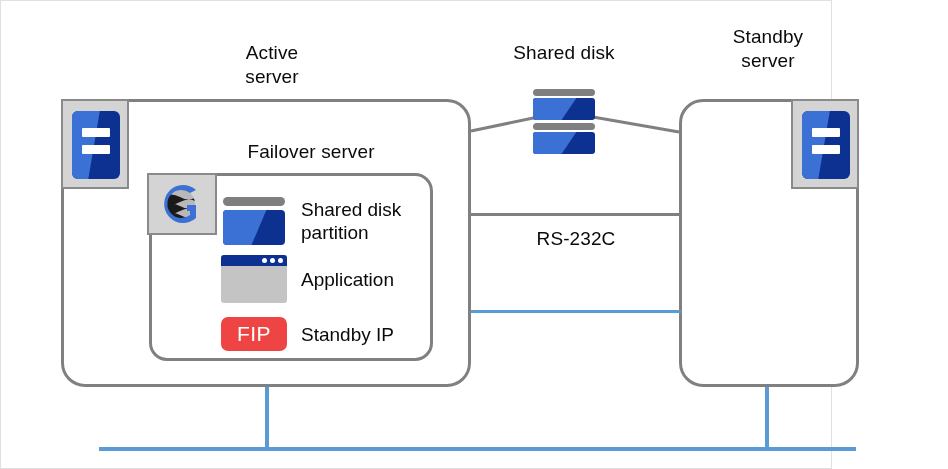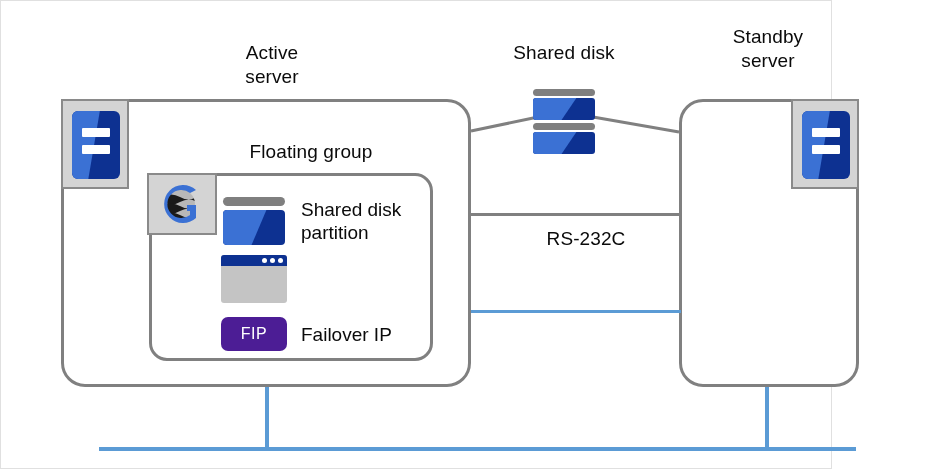--- a/index.html
+++ b/index.html
@@ -80,22 +80,22 @@
               background:#c4c4c4; border-radius:3px; overflow:hidden; }
   .app-glyph .titlebar{ position:absolute; left:0; top:0; width:100%; height:11px;
                         background:#0d3191; }
   .app-glyph .dot{ position:absolute; top:3px; width:5px; height:5px;
                    border-radius:50%; background:#ffffff; }
   .app-glyph .dot.d1{ right:20px; }
   .app-glyph .dot.d2{ right:12px; }
   .app-glyph .dot.d3{ right:4px; }
 
   
-  .fip-glyph{ width:66px; height:34px; flex:none; background:#4c1d95;
-              border-radius:7px; color:#ffffff; font-size:16px;
+  .fip-glyph{ width:66px; height:34px; flex:none; background:#ef4444;
+              border-radius:7px; color:#ffffff; font-size:21px;
               display:flex; align-items:center; justify-content:center;
               letter-spacing:0.5px; }
 
   
   #shared-disk-stack{ position:absolute; left:530px; top:88px; width:66px; height:62px; }
   #shared-disk-stack .unit{ position:absolute; left:0; width:66px; height:28px; }
   #shared-disk-stack .unit .bar{ position:absolute; left:2px; top:0;
         width:62px; height:7px; background:#7f7f7f; border-radius:4px; }
   #shared-disk-stack .unit .body{ position:absolute; left:2px; top:9px;
         width:62px; height:22px; border-radius:3px; overflow:hidden; background:#0d3191; }
@@ -109,21 +109,21 @@
   .vline{ position:absolute; width:3px; }
   .gray{ background:#808080; }
   .blue{ background:#5b9bd5; }
 
   #rs232c-line{ left:470px; top:212px; width:210px; }
   #interconnect-line{ left:470px; top:309px; width:210px; }
   #public-lan-line{ left:98px; top:446px; width:757px; height:4px; }
   #public-lan-drop-active{ left:264px; top:386px; height:61px; width:4px; }
   #public-lan-drop-standby{ left:764px; top:386px; height:61px; width:4px; }
 
-  #label-rs232c{ left:480px; top:226px; width:210px; }
+  #label-rs232c{ left:470px; top:226px; width:210px; }
   #label-interconnect{ left:470px; top:316px; width:210px; }
   #label-public-lan{ left:400px; top:418px; width:260px; }
 
   #label-active-server{ left:186px; top:40px; width:170px; }
   #label-standby-server{ left:676px; top:24px; width:182px; }
   #label-shared-disk{ left:473px; top:40px; width:180px; }
   #label-failover-group{ left:160px; top:139px; width:300px; }
 
   svg.diag{ position:absolute; left:0; top:0; width:948px; height:469px;
             pointer-events:none; }
@@ -144,21 +144,21 @@
   <div class="server-box" id="active-server-box"></div>
 
   <div class="server-icon" id="active-server-icon">
     <div class="chassis">
       <div class="face"></div>
       <div class="bar b1"></div>
       <div class="bar b2"></div>
     </div>
   </div>
 
-  <div class="lbl" id="label-failover-group">Floating group</div>
+  <div class="lbl" id="label-failover-group">Failover server</div>
 
   <div id="failover-group-box"></div>
 
   <div id="cluster-logo-badge">
     <svg width="66" height="58" viewBox="0 0 66 58" xmlns="http://www.w3.org/2000/svg">
       <defs>
         <clipPath id="globeclip">
             <circle cx="31" cy="29" r="15"></circle>
           </clipPath>
       </defs>
@@ -185,25 +185,26 @@
   </div>
 
   <div class="res-row" id="res-application">
     <div class="app-glyph">
       <div class="titlebar">
         <div class="dot d1"></div>
         <div class="dot d2"></div>
         <div class="dot d3"></div>
       </div>
     </div>
+    <div class="res-label">Application</div>
   </div>
 
   <div class="res-row" id="res-floating-ip">
     <div class="fip-glyph">FIP</div>
-    <div class="res-label">Failover IP</div>
+    <div class="res-label">Standby IP</div>
   </div>
 
   <div class="lbl" id="label-shared-disk">Shared disk</div>
 
   <div id="shared-disk-stack">
     <div class="unit u1">
       <div class="bar"></div>
       <div class="body">
         <div class="face"></div>
       </div>

